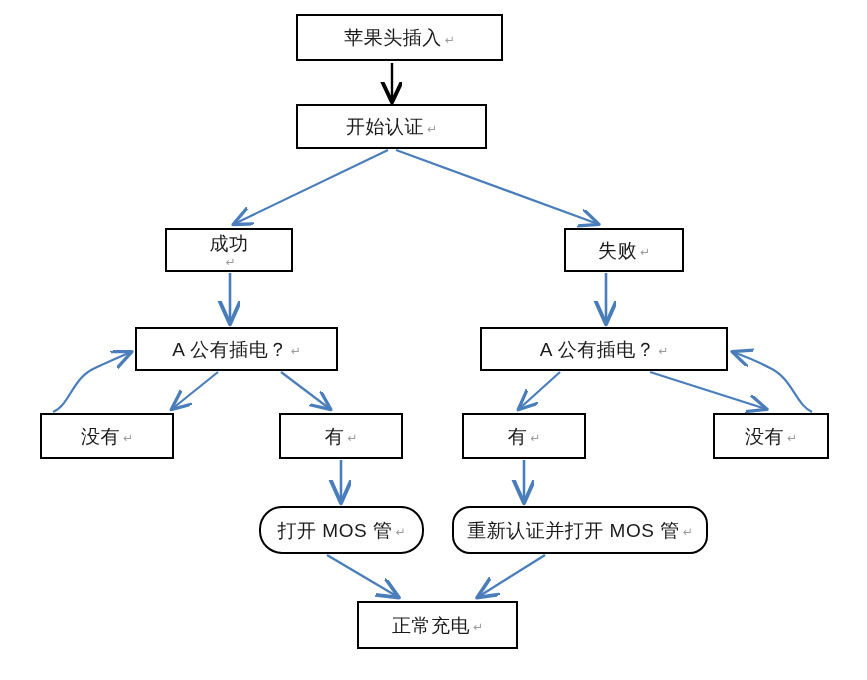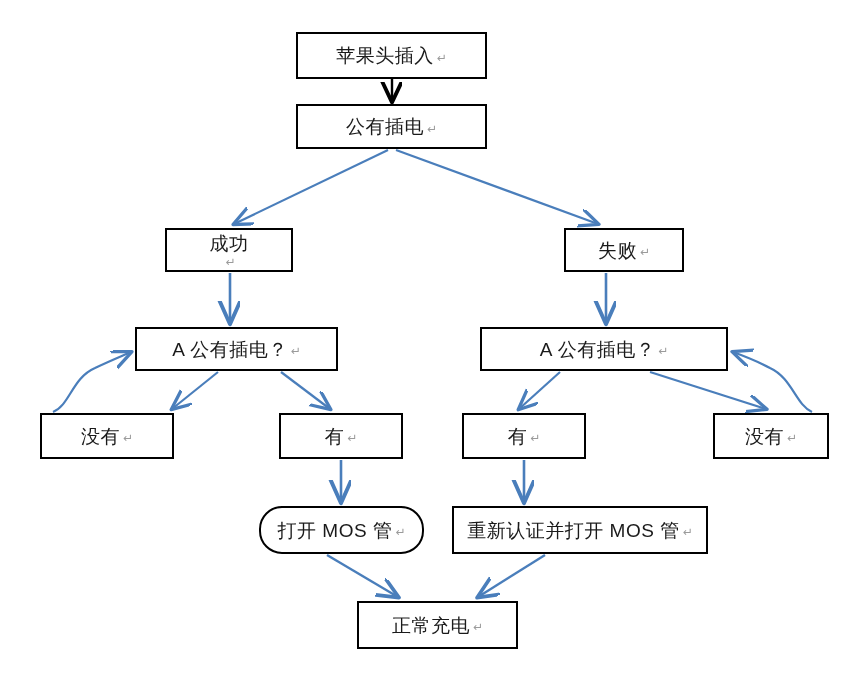--- a/index.html
+++ b/index.html
@@ -90,27 +90,27 @@
 
     <line x1="341" y1="460" x2="341" y2="502" stroke="#4A7EBB" stroke-width="2.6" marker-end="url(#ah-blue)"></line>
 
     <line x1="524" y1="460" x2="524" y2="502" stroke="#4A7EBB" stroke-width="2.6" marker-end="url(#ah-blue)"></line>
 
     <line x1="327" y1="555" x2="398" y2="597" stroke="#4A7EBB" stroke-width="2.4" marker-end="url(#ah-blue)"></line>
 
     <line x1="545" y1="555" x2="478" y2="597" stroke="#4A7EBB" stroke-width="2.4" marker-end="url(#ah-blue)"></line>
   </svg>
 
-  <div class="node" style="left: 296px; top: 32px; width: 191px; height: 47px;">
+  <div class="node" style="left: 296px; top: 14px; width: 207px; height: 47px;">
     <span class="node-label">苹果头插入</span>
       <span class="pilcrow">↵</span>
   </div>
 
   <div class="node" style="left: 296px; top: 104px; width: 191px; height: 45px;">
-    <span class="node-label">公有插电</span>
+    <span class="node-label">开始认证</span>
       <span class="pilcrow">↵</span>
   </div>
 
   <div class="node" style="left: 165px; top: 228px; width: 128px; height: 44px; flex-direction: column;">
     <span class="node-label">成功</span>
       <span class="pilcrow">↵</span>
   </div>
 
   <div class="node" style="left: 564px; top: 228px; width: 120px; height: 44px;">
     <span class="node-label">失败</span>
@@ -145,21 +145,21 @@
   <div class="node" style="left: 713px; top: 413px; width: 116px; height: 46px;">
     <span class="node-label">没有</span>
       <span class="pilcrow">↵</span>
   </div>
 
   <div class="node" style="left: 259px; top: 506px; width: 165px; height: 48px; border-radius: 23px;">
     <span class="node-label">打开 MOS 管</span>
       <span class="pilcrow">↵</span>
   </div>
 
-  <div class="node" style="left: 452px; top: 506px; width: 256px; height: 48px;">
+  <div class="node" style="left: 452px; top: 506px; width: 256px; height: 48px; border-radius: 18px;">
     <span class="node-label">重新认证并打开 MOS 管</span>
       <span class="pilcrow">↵</span>
   </div>
 
   <div class="node" style="left: 357px; top: 601px; width: 161px; height: 48px; align-items: center;">
     <span class="node-label">正常充电</span>
       <span class="pilcrow">↵</span>
   </div>
 
 </div>

